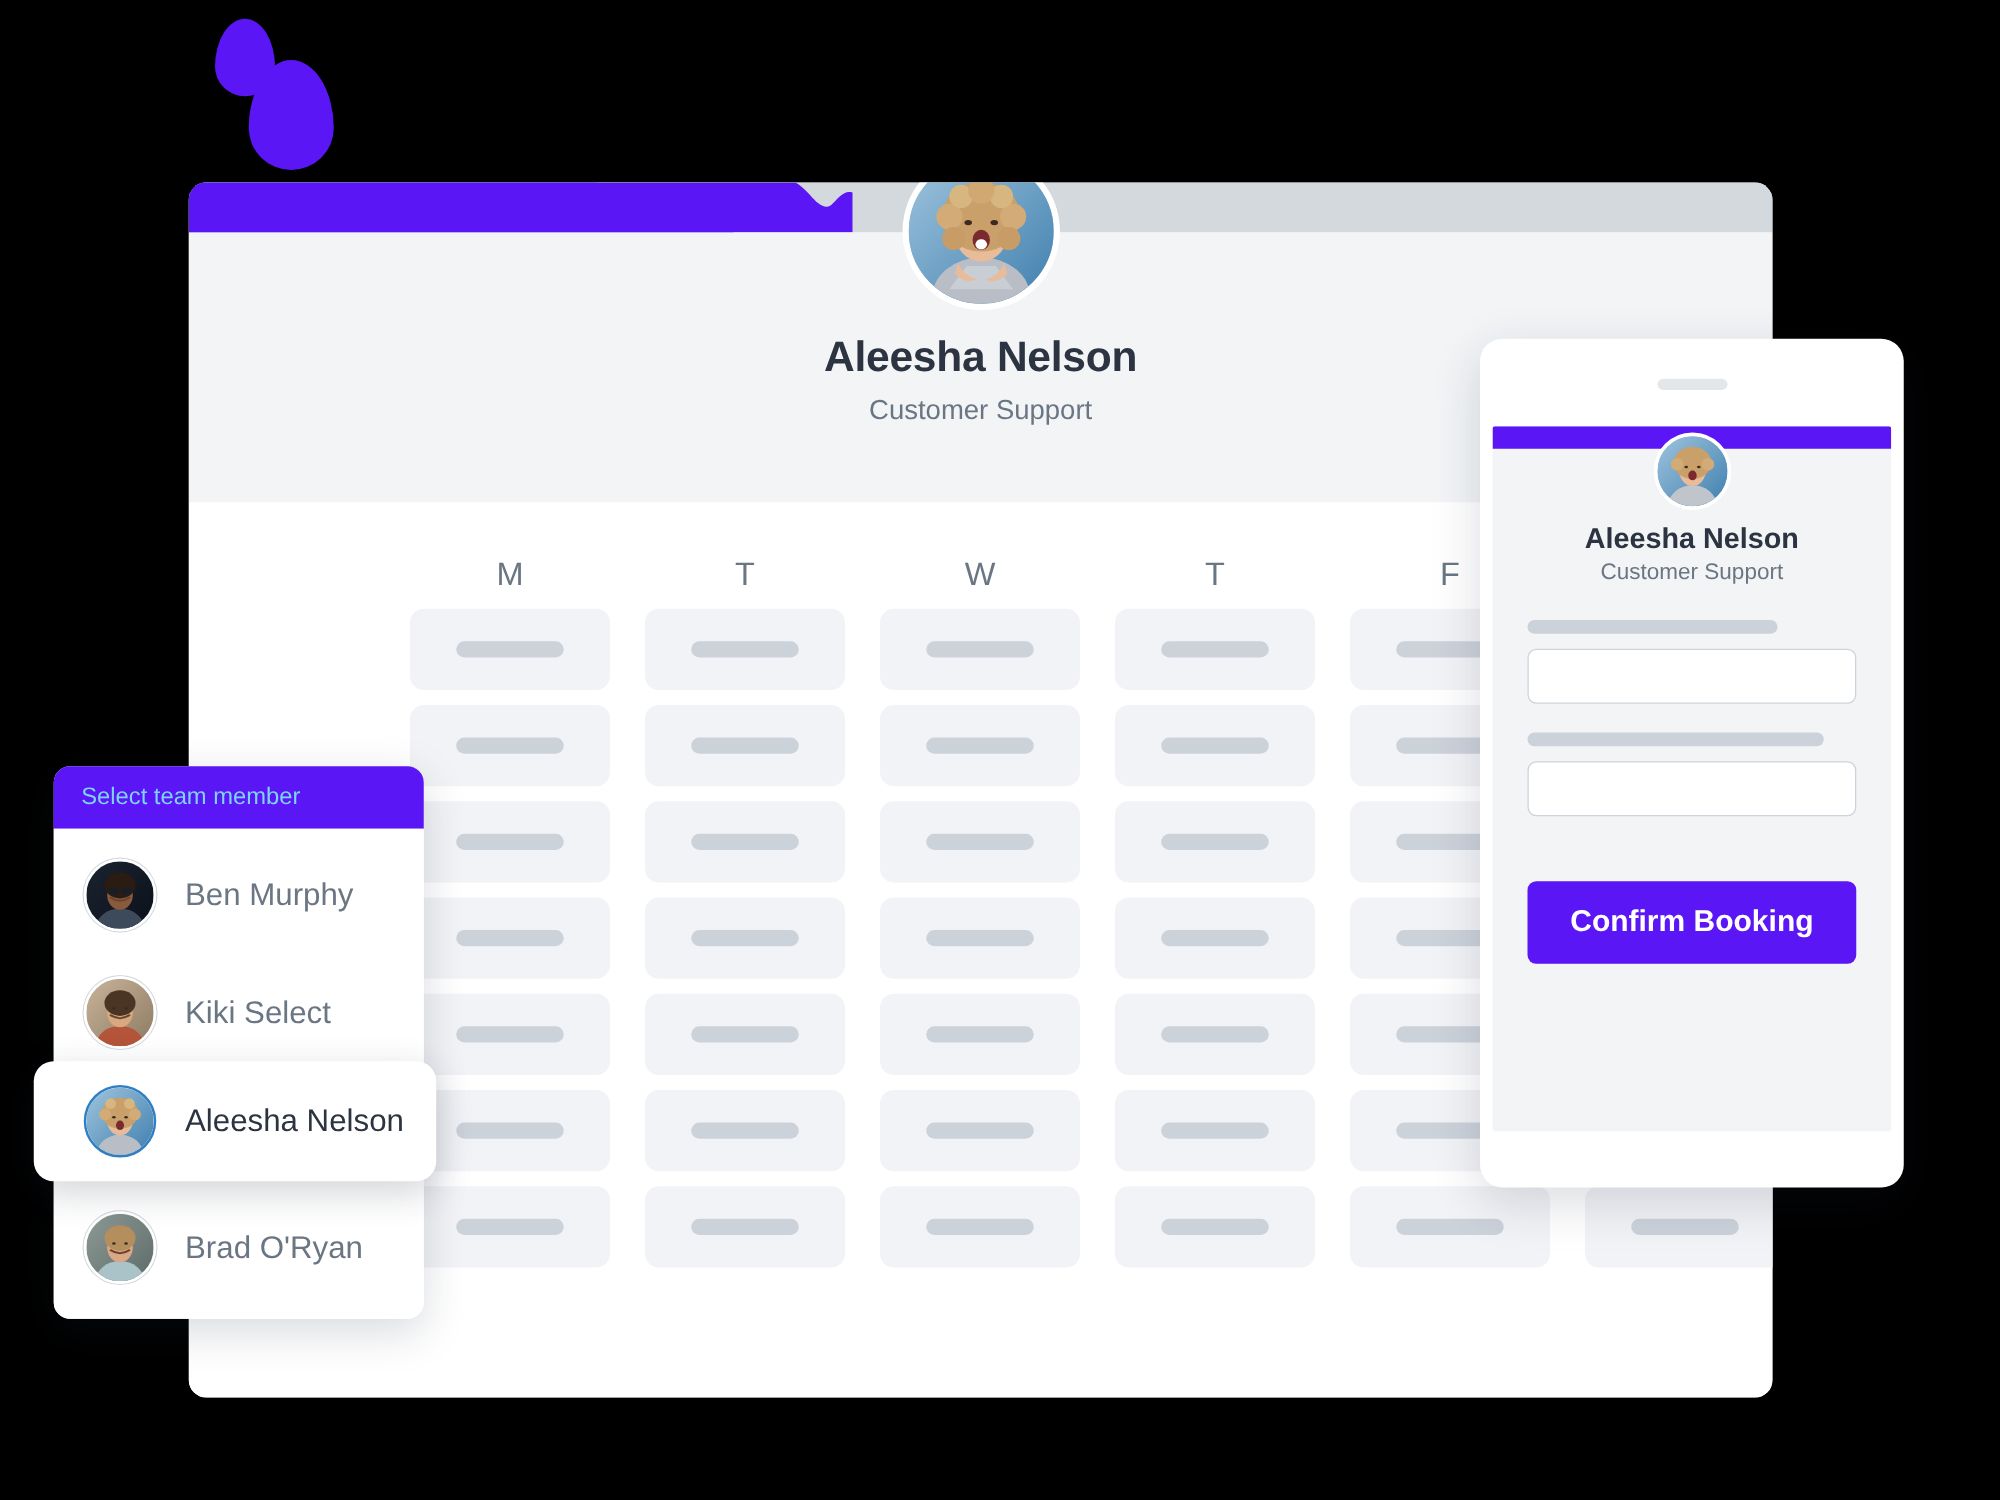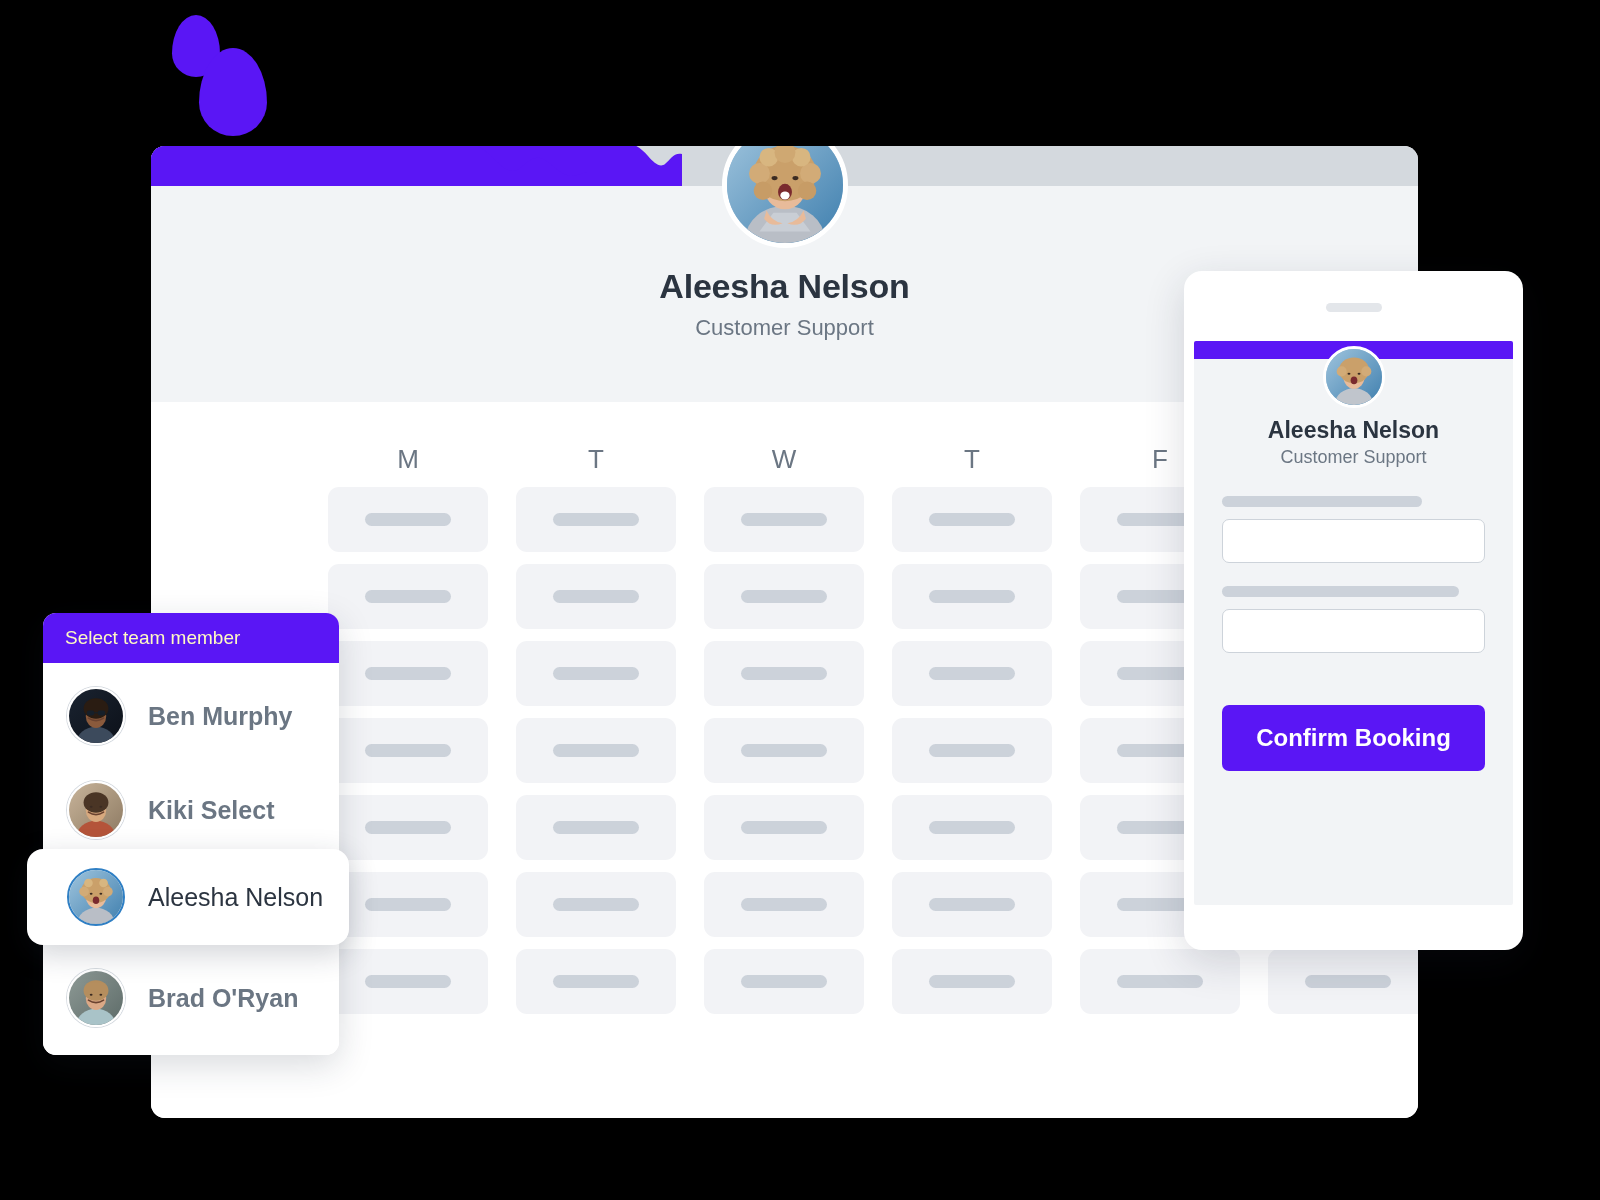--- a/index.html
+++ b/index.html
@@ -152,21 +152,21 @@
     left: 43px;
     top: 613px;
     width: 296px;
     background: #ffffff;
     border-radius: 13px;
     box-shadow: 0 10px 34px rgba(30, 40, 60, 0.17);
     overflow: visible;
   }
   .dropdown-header {
     background: var(--accent, #5a16f5);
-    color: #fef9c3;
+    color: #7dd3fc;
     font-size: 19px;
     font-weight: 500;
     padding: 14px 0 14px 22px;
     border-radius: 13px 13px 0 0;
   }
   .dropdown-list {
     background: #ffffff;
     border-radius: 0 0 13px 13px;
     padding: 6px 0 10px 0;
   }
@@ -185,21 +185,21 @@
     overflow: hidden;
     flex: 0 0 auto;
     border: 2px solid #ffffff;
     box-shadow: 0 0 0 1px rgba(160,170,185,0.45);
     box-sizing: border-box;
   }
   .member-name {
     margin-left: 23px;
     font-size: 25px;
     color: #6b7683;
-    font-weight: 700;
+    font-weight: 400;
   }
   #member-selected {
     position: absolute;
     left: -16px;
     top: 236px;
     width: 322px;
     height: 96px;
     background: #ffffff;
     border-radius: 16px;
     box-shadow: 0 9px 30px rgba(30, 40, 60, 0.20);

